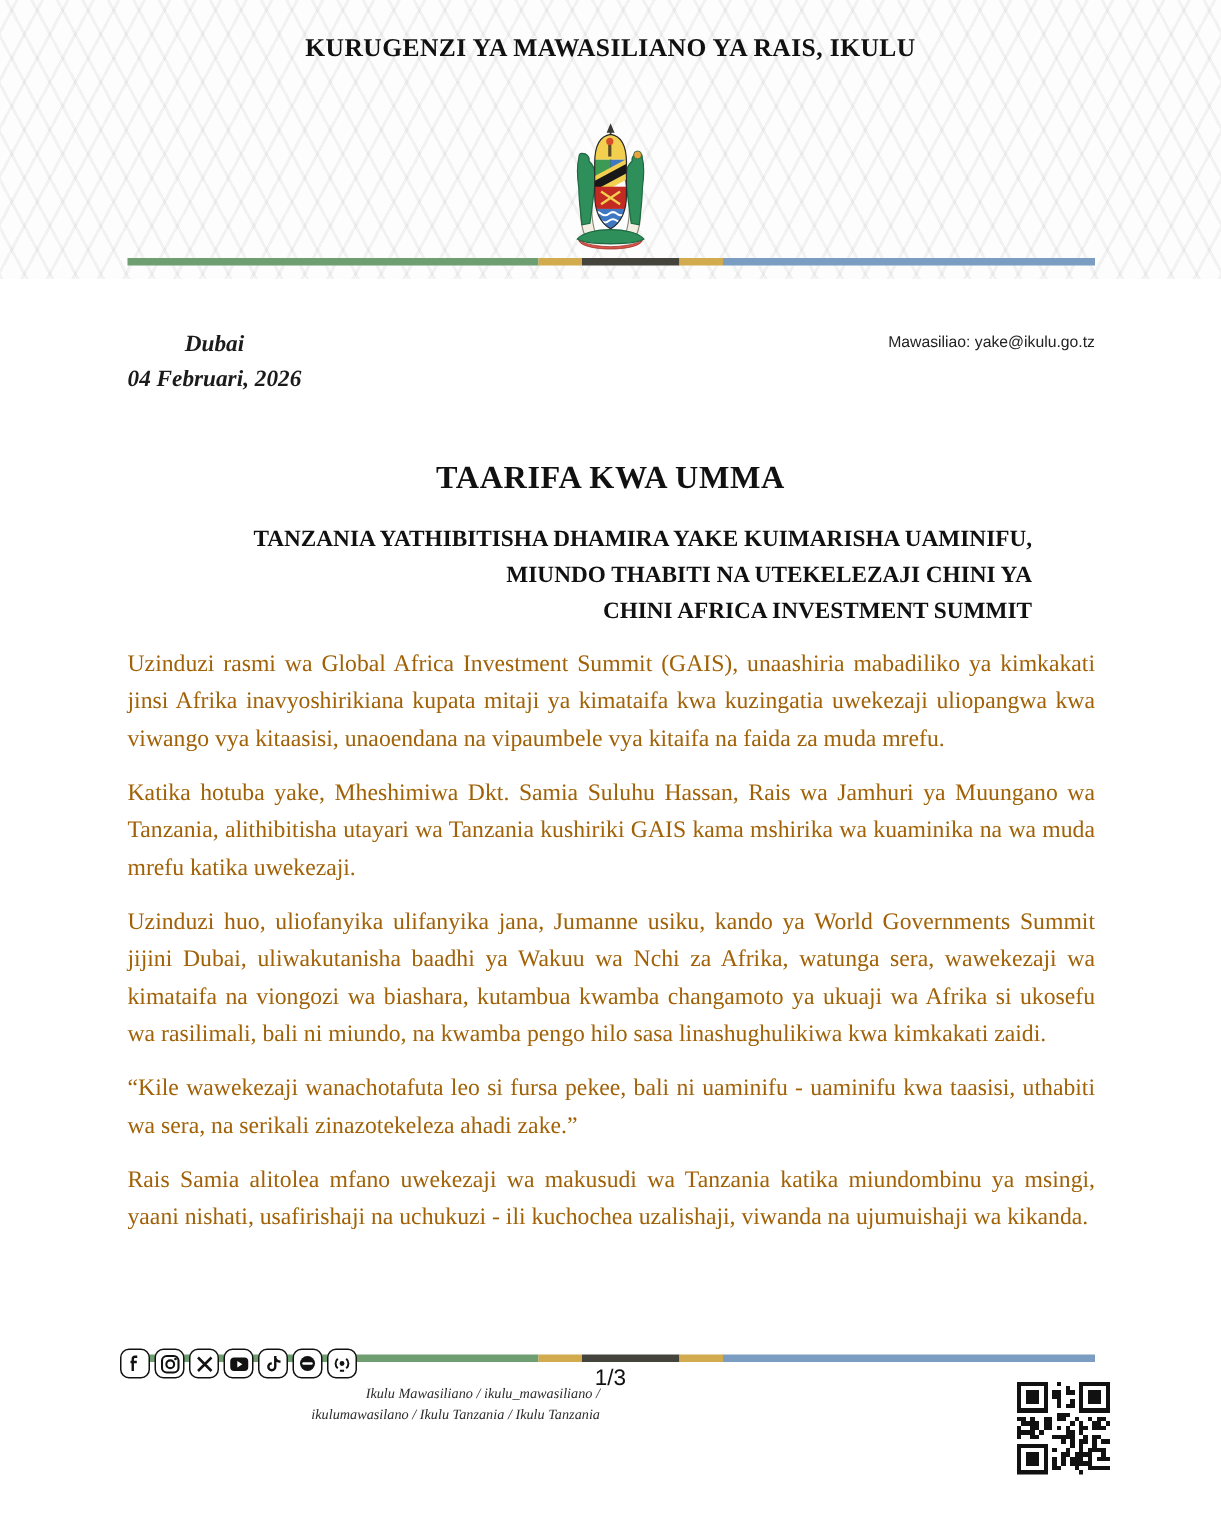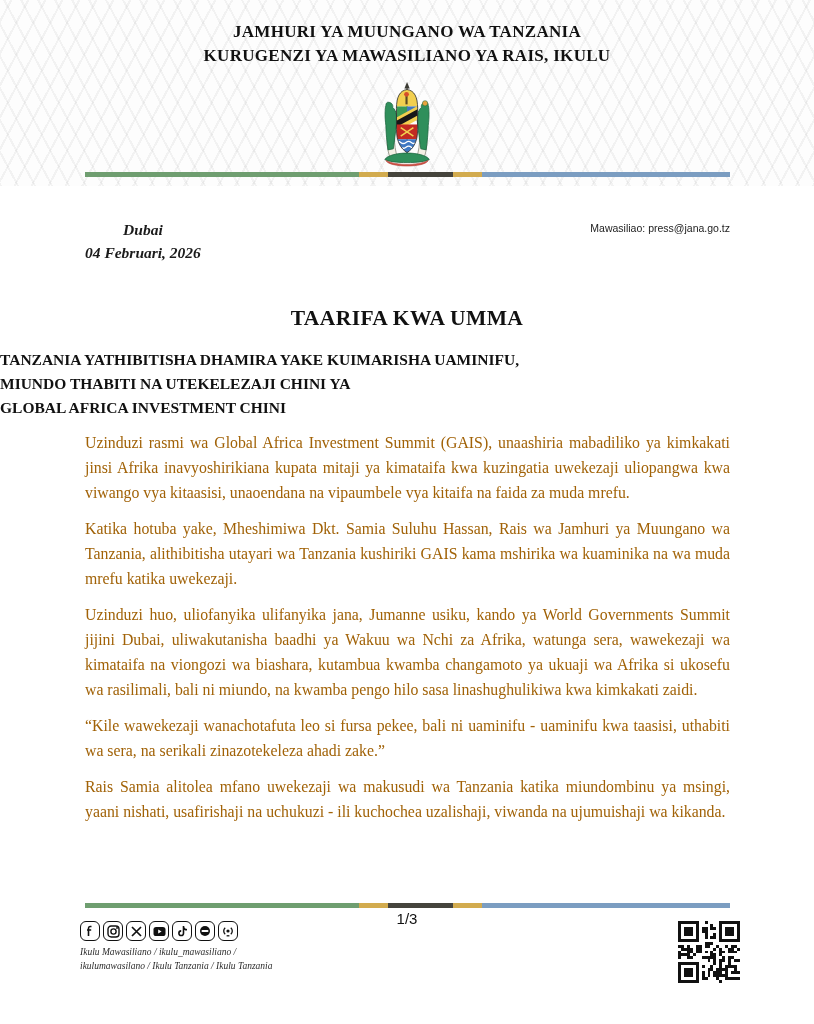--- a/index.html
+++ b/index.html
@@ -33,52 +33,51 @@
   .seg-green{width:42.5%;background:#6f9e70;}
   .seg-gold1{width:4.5%;background:#d2ab4e;}
   .seg-dark{width:10%;background:#45443c;}
   .seg-gold2{width:4.5%;background:#d2ab4e;}
   .seg-blue{width:38.5%;background:#7b9dc1;}
   .meta-row{position:absolute;top:218px;left:85px;width:645px;display:flex;justify-content:space-between;align-items:flex-start;}
   .dateline{font-weight:bold;font-style:italic;font-size:15.5px;line-height:1.5;text-align:center;}
   .contact{font-family:"Liberation Sans", sans-serif;font-size:10.5px;color:#222;padding-top:4px;}
   .doc-title{position:absolute;top:306px;left:0;width:814px;text-align:center;
     font-weight:bold;font-size:21.5px;letter-spacing:.4px;color:#111;}
-  .doc-subtitle{position:absolute;top:348px;left:0;width:688px;text-align:left;
+  .doc-subtitle{position:absolute;top:348px;left:0;width:688px;text-align:right;
     font-weight:bold;font-size:15.5px;line-height:24px;color:#111;}
   .body-copy{position:absolute;top:430px;left:85px;width:645px;}
   .body-copy p{
     margin:0 0 11px 0;
     font-size:15.8px;line-height:25px;
     text-align:justify;text-justify:inter-word;
     color:#a16207;
   }
   .page-number{position:absolute;top:910px;left:0;width:814px;text-align:center;
     font-family:"Liberation Sans", sans-serif;font-size:15px;color:#111;}
-  .footer-social{position:absolute;top:921px;left:80px;width:320px;}
+  .footer-social{position:absolute;top:899px;left:80px;width:320px;text-align:right;}
   .icon-row{display:flex;gap:3px;}
   .sicon{
     width:20px;height:20px;border:1.7px solid #111;border-radius:6px;
     display:flex;align-items:center;justify-content:center;box-sizing:border-box;
     background:#fff;
   }
   .sicon svg{display:block;}
   .social-lines{margin-top:5px;font-style:italic;font-size:9.5px;line-height:1.45;color:#2b2b2b;}
   .qr{position:absolute;top:921px;left:678px;width:62px;height:62px;}
   .qr svg{width:62px;height:62px;shape-rendering:crispEdges;}
 </style>
 </head>
 <body>
 
 <div class="page">
 
   <div class="header-band"></div>
 
   <div class="org-title">
-    <div>JAMHURI YA MUUNGANO WA TANZANIA</div>
     <div>KURUGENZI YA MAWASILIANO YA RAIS, IKULU</div>
   </div>
 
   <div class="emblem">
     <svg viewBox="0 0 140 170" xmlns="http://www.w3.org/2000/svg">
 
       <path d="M40,150 C28,130 30,90 46,62 C50,56 56,58 54,66 C44,92 44,124 52,146 Z" fill="#f3efe4" stroke="#8a8a7a" stroke-width="1.5"></path>
       <path d="M100,150 C112,130 110,90 94,62 C90,56 84,58 86,66 C96,92 96,124 88,146 Z" fill="#f3efe4" stroke="#8a8a7a" stroke-width="1.5"></path>
 
       <path d="M34,42 C40,42 44,46 43,52 C50,58 52,70 50,84 C48,100 46,116 44,130 L34,132 C32,116 30,100 30,86 C28,72 28,56 30,48 C30,44 32,42 34,42 Z" fill="#2f8f5b" stroke="#1d6840" stroke-width="1.5"></path>
@@ -124,29 +123,29 @@
     <div class="seg-dark"></div>
     <div class="seg-gold2"></div>
     <div class="seg-blue"></div>
   </div>
 
   <div class="meta-row">
     <div class="dateline">
       <div>Dubai</div>
       <div>04 Februari, 2026</div>
     </div>
-    <div class="contact">Mawasiliao: press@jana.go.tz</div>
+    <div class="contact">Mawasiliao: yake@ikulu.go.tz</div>
   </div>
 
   <div class="doc-title">TAARIFA KWA UMMA</div>
 
   <div class="doc-subtitle">
     <div>TANZANIA YATHIBITISHA DHAMIRA YAKE KUIMARISHA UAMINIFU,</div>
     <div>MIUNDO THABITI NA UTEKELEZAJI CHINI YA</div>
-    <div>GLOBAL AFRICA INVESTMENT CHINI</div>
+    <div>CHINI AFRICA INVESTMENT SUMMIT</div>
   </div>
 
   <div class="body-copy">
     <p>Uzinduzi rasmi wa Global Africa Investment Summit (GAIS), unaashiria mabadiliko ya kimkakati jinsi Afrika inavyoshirikiana kupata mitaji ya kimataifa kwa kuzingatia uwekezaji uliopangwa kwa viwango vya kitaasisi, unaoendana na vipaumbele vya kitaifa na faida za muda mrefu.</p>
     <p>Katika hotuba yake, Mheshimiwa Dkt. Samia Suluhu Hassan, Rais wa Jamhuri ya Muungano wa Tanzania, alithibitisha utayari wa Tanzania kushiriki GAIS kama mshirika wa kuaminika na wa muda mrefu katika uwekezaji.</p>
     <p>Uzinduzi huo, uliofanyika ulifanyika jana, Jumanne usiku, kando ya World Governments Summit jijini Dubai, uliwakutanisha baadhi ya Wakuu wa Nchi za Afrika, watunga sera, wawekezaji wa kimataifa na viongozi wa biashara, kutambua kwamba changamoto ya ukuaji wa Afrika si ukosefu wa rasilimali, bali ni miundo, na kwamba pengo hilo sasa linashughulikiwa kwa kimkakati zaidi.</p>
     <p>“Kile wawekezaji wanachotafuta leo si fursa pekee, bali ni uaminifu - uaminifu kwa taasisi, uthabiti wa sera, na serikali zinazotekeleza ahadi zake.”</p>
     <p>Rais Samia alitolea mfano uwekezaji wa makusudi wa Tanzania katika miundombinu ya msingi, yaani nishati, usafirishaji na uchukuzi - ili kuchochea uzalishaji, viwanda na ujumuishaji wa kikanda.</p>
   </div>
 

